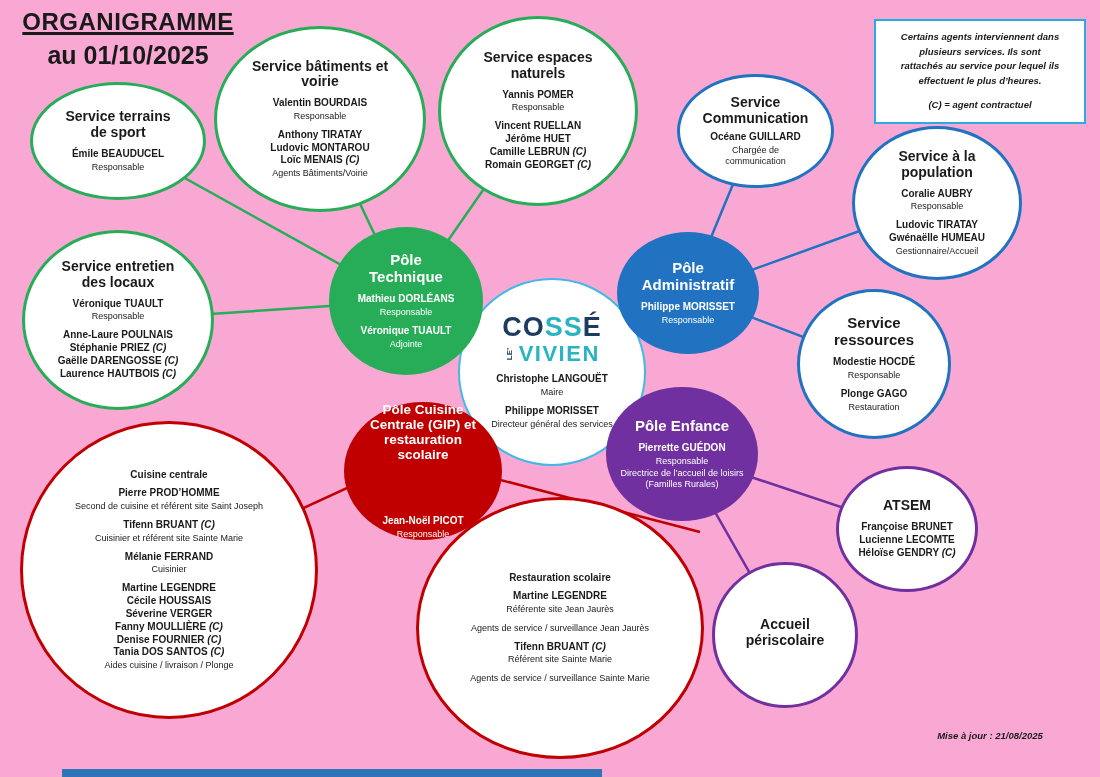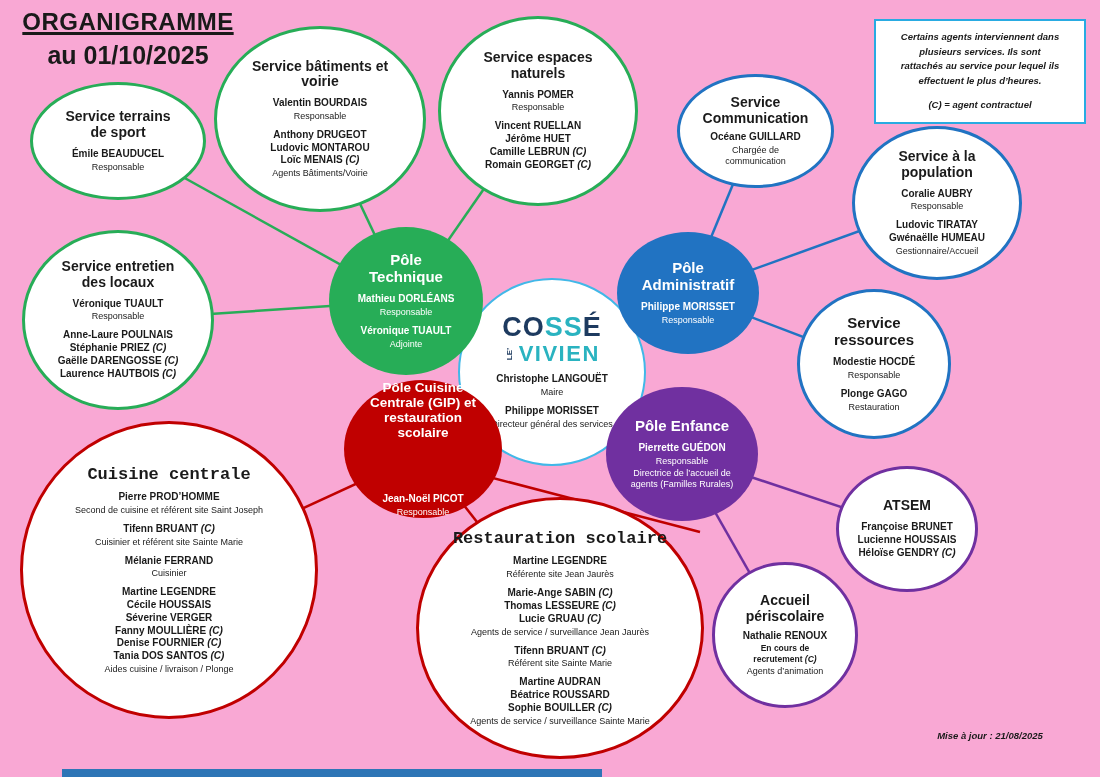--- a/index.html
+++ b/index.html
@@ -25,21 +25,21 @@
   .outline.red{border-color:var(--red);}
   .outline.purple{border-color:var(--purple);}
   .filled{color:#fff;z-index:3;}
   .filled.green{background:var(--green);}
   .filled.blue{background:var(--blue);}
   .filled.red{background:var(--red);}
   .filled.purple{background:var(--purple);}
   .center-circle{background:#fff;border:2.5px solid var(--lblue);z-index:2;}
 
   .ctitle{font-weight:bold;font-size:14px;line-height:1.12;margin-bottom:7px;}
-  .big .ctitle{font-size:17px;font-family:Liberation Mono, monospace;}
+  .big .ctitle{font-size:10px;}
   .filled .ctitle{font-size:15px;max-width:120px;}
   .grp{margin-bottom:7px;}
   .grp:last-child{margin-bottom:0;}
   .names div{font-weight:bold;font-size:10px;line-height:1.28;}
   .role{font-size:9px;line-height:1.22;margin-top:1px;}
   .note{font-weight:bold;font-size:8.5px;line-height:1.3;max-width:88px;margin:0 auto;}
   i.c{font-style:italic;}
 
   #header{position:absolute;left:14px;top:8px;width:228px;text-align:center;z-index:4;}
   #header .h1{font-size:24px;font-weight:bold;text-decoration:underline;text-decoration-thickness:2.5px;letter-spacing:0.5px;}
@@ -102,21 +102,21 @@
   <div class="circle outline green" style="left:214px;top:26px;width:212px;height:186px;">
     <div class="ctitle" style="max-width:150px;">Service bâtiments et voirie</div>
     <div class="grp">
       <div class="names">
           <div>Valentin BOURDAIS</div>
         </div>
       <div class="role">Responsable</div>
     </div>
     <div class="grp">
       <div class="names">
-          <div>Anthony DRUGEOT</div>
+          <div>Anthony TIRATAY</div>
           <div>Ludovic MONTAROU</div>
           <div>Loïc MENAIS <i class="c">(C)</i></div>
         </div>
       <div class="role">Agents Bâtiments/Voirie</div>
     </div>
   </div>
 
   <div class="circle outline green" style="left:438px;top:16px;width:200px;height:190px;">
     <div class="ctitle" style="max-width:120px;">Service espaces naturels</div>
     <div class="grp">
@@ -239,21 +239,21 @@
       <div class="role">Responsable</div>
     </div>
     <div class="grp">
       <div class="names">
           <div>Plonge GAGO</div>
         </div>
       <div class="role">Restauration</div>
     </div>
   </div>
 
-  <div class="circle filled red" style="left:344px;top:380px;width:158px;height:138px;gap:48px;">
+  <div class="circle filled red" style="left:344px;top:402px;width:158px;height:138px;gap:48px;">
     <div class="ctitle" style="max-width:120px;font-size:13.5px;margin-bottom:5px;">Pôle Cuisine Centrale (GIP) et restauration scolaire</div>
     <div class="grp">
       <div class="names">
           <div>Jean-Noël PICOT</div>
         </div>
       <div class="role">Responsable</div>
     </div>
   </div>
 
   <div class="circle outline red big" style="left:20px;top:421px;width:298px;height:298px;">
@@ -291,72 +291,55 @@
 
   <div class="circle outline red big" style="left:416px;top:497px;width:288px;height:262px;">
     <div class="ctitle">Restauration scolaire</div>
     <div class="grp">
       <div class="names">
           <div>Martine LEGENDRE</div>
         </div>
       <div class="role">Référente site Jean Jaurès</div>
     </div>
     <div class="grp">
-      <div class="names">
-          <div>Marie-Ange SABIN <i class="c">(C)</i></div>
-          <div>Thomas LESSEURE <i class="c">(C)</i></div>
-          <div>Lucie GRUAU <i class="c">(C)</i></div>
-        </div>
       <div class="role">Agents de service / surveillance Jean Jaurès</div>
     </div>
     <div class="grp">
       <div class="names">
           <div>Tifenn BRUANT <i class="c">(C)</i></div>
         </div>
       <div class="role">Référent site Sainte Marie</div>
     </div>
     <div class="grp">
-      <div class="names">
-          <div>Martine AUDRAN</div>
-          <div>Béatrice ROUSSARD</div>
-          <div>Sophie BOUILLER <i class="c">(C)</i></div>
-        </div>
       <div class="role">Agents de service / surveillance Sainte Marie</div>
     </div>
   </div>
 
   <div class="circle filled purple" style="left:606px;top:387px;width:152px;height:134px;">
     <div class="ctitle">Pôle Enfance</div>
     <div class="grp">
       <div class="names">
           <div>Pierrette GUÉDON</div>
         </div>
       <div class="role">Responsable</div>
-      <div class="role">Directrice de l’accueil de agents (Familles Rurales)</div>
+      <div class="role">Directrice de l’accueil de loisirs (Familles Rurales)</div>
     </div>
   </div>
 
   <div class="circle outline purple" style="left:836px;top:466px;width:142px;height:126px;">
     <div class="ctitle">ATSEM</div>
     <div class="grp">
       <div class="names">
           <div>Françoise BRUNET</div>
-          <div>Lucienne HOUSSAIS</div>
+          <div>Lucienne LECOMTE</div>
           <div>Héloïse GENDRY <i class="c">(C)</i></div>
         </div>
     </div>
   </div>
 
   <div class="circle outline purple" style="left:712px;top:562px;width:146px;height:146px;">
     <div class="ctitle" style="max-width:100px;margin-bottom:5px;">Accueil périscolaire</div>
-    <div class="grp">
-      <div class="names">
-          <div>Nathalie RENOUX</div>
-        </div>
-      <div class="note">En cours de recrutement <i class="c">(C)</i></div>
-      <div class="role">Agents d’animation</div>
-    </div>
   </div>
 
   <div id="footer">Mise à jour : 21/08/2025</div>
   <div id="bottombar"></div>
 
 </div>
 
 </body></html>

